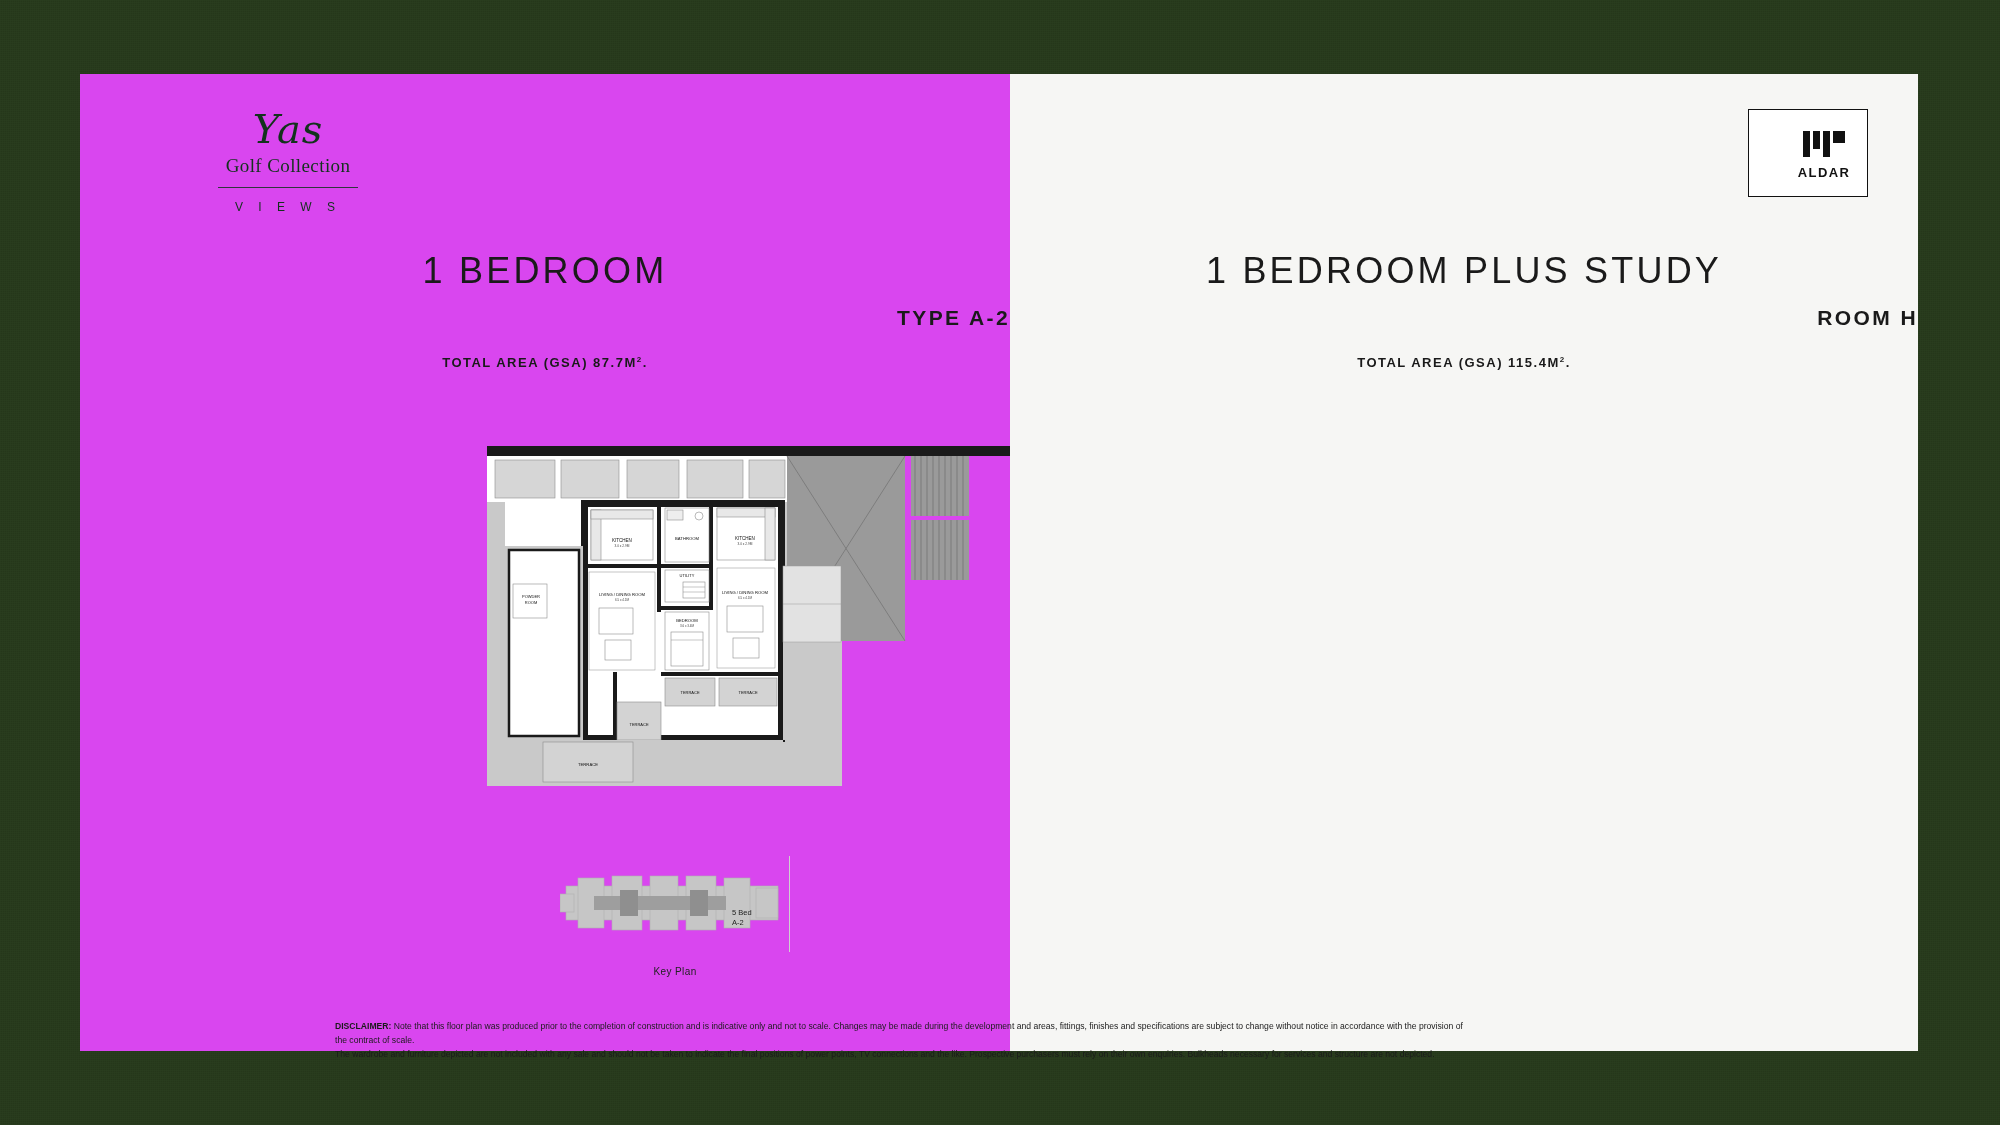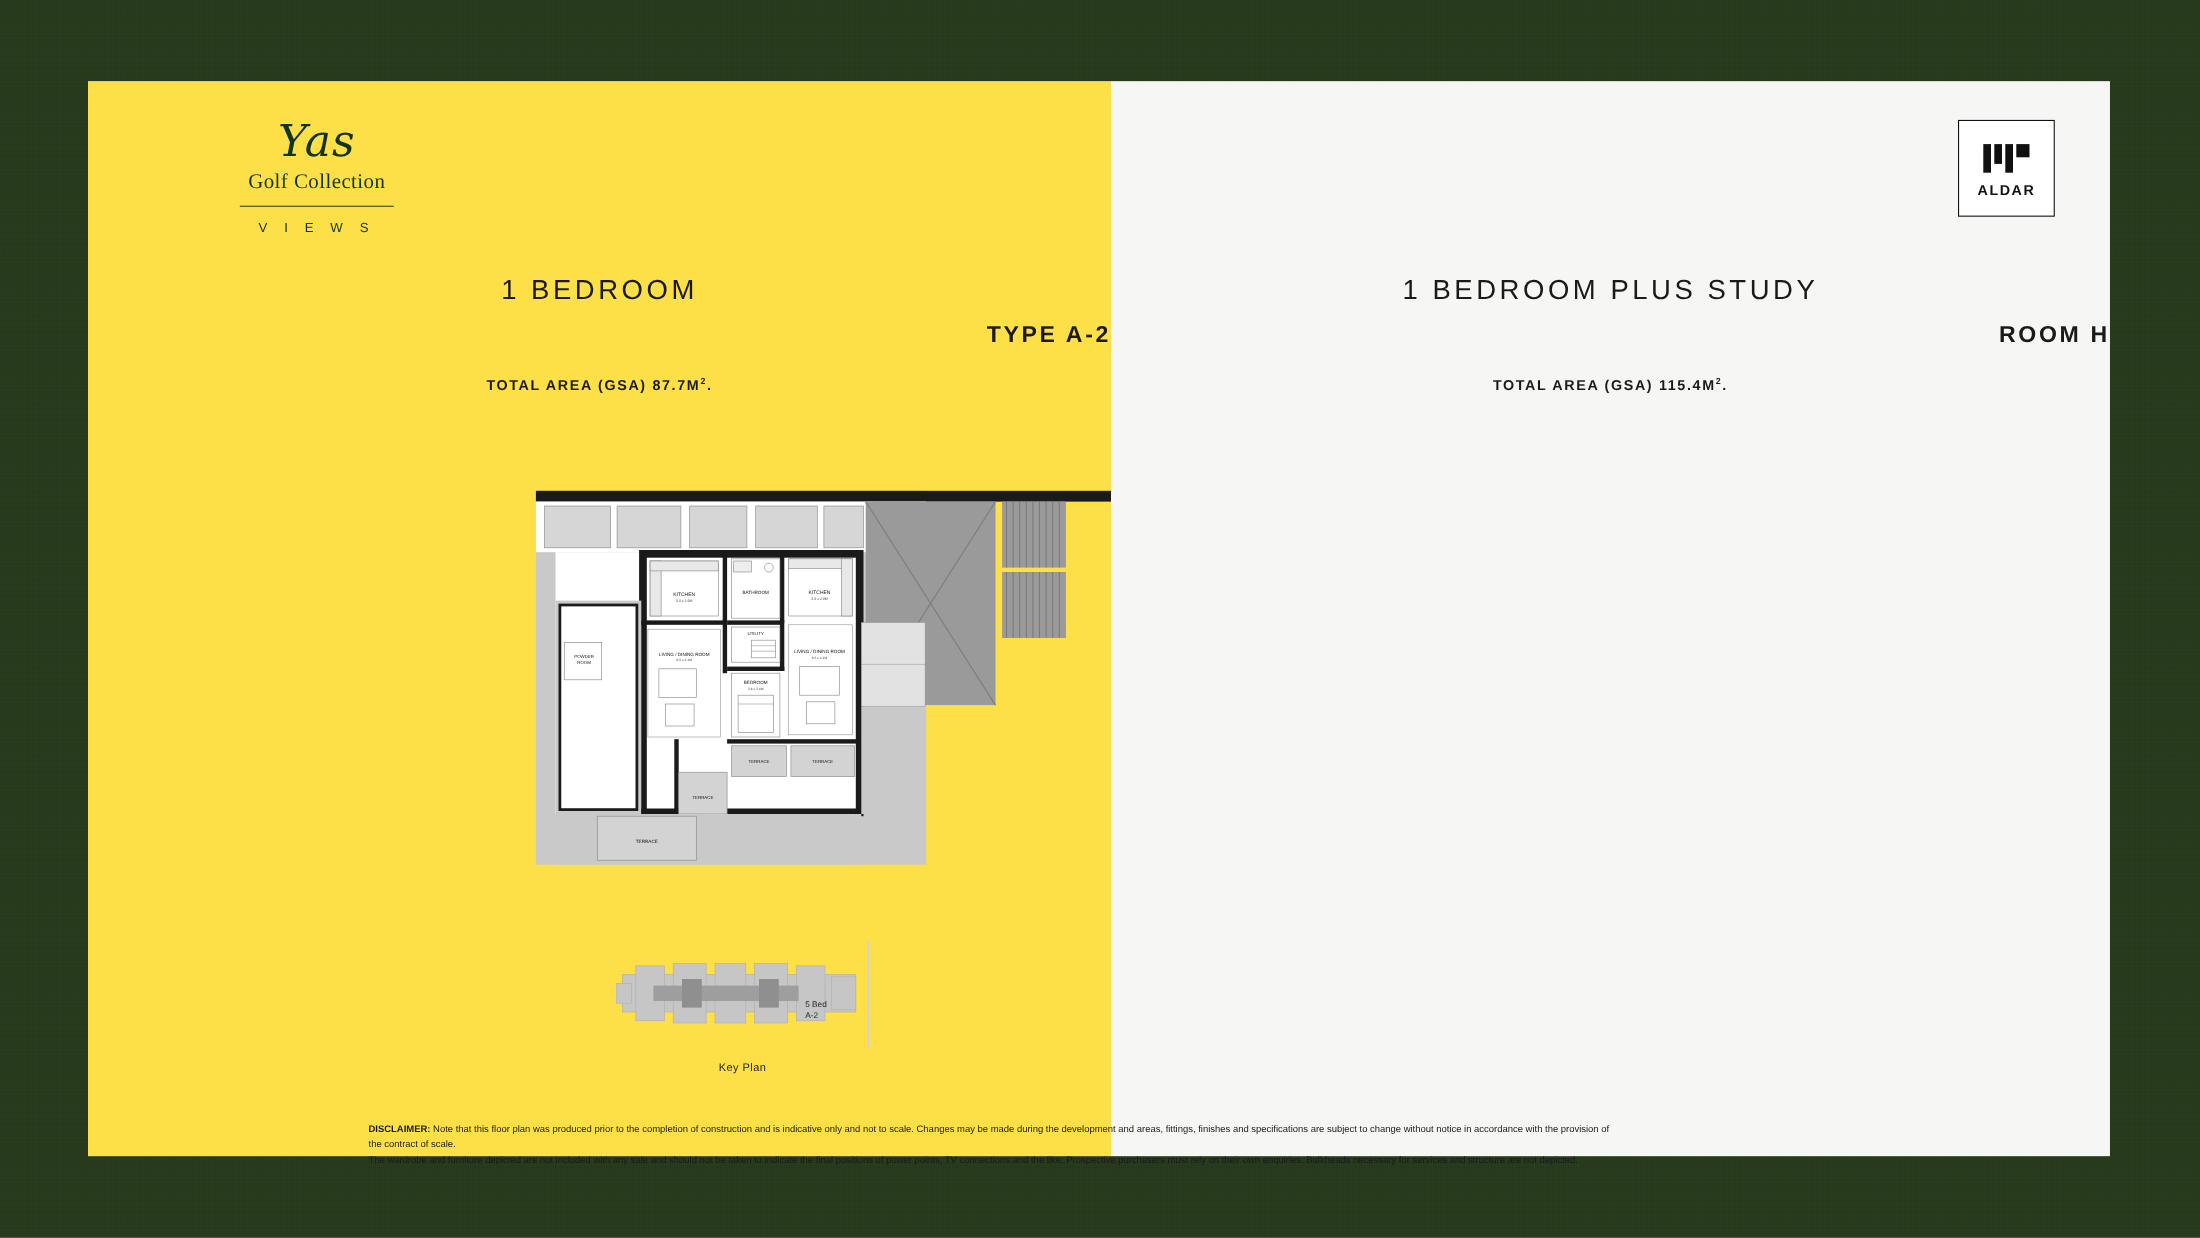--- a/index.html
+++ b/index.html
@@ -28,21 +28,21 @@
     top: 74px;
     width: 1838px;
     height: 977px;
     background: #ffffff;
     display: flex;
   }
   .panel {
     position: relative;
     height: 100%;
   }
-  .panel-left { width: 930px; background: #fde047; }
+  .panel-left { width: 930px; background: #d946ef; }
   .panel-right { width: 908px; background: #f6f6f4; }
 
   
   .brand {
     position: absolute;
     left: 118px;
     top: 35px;
     width: 180px;
     text-align: center;
   }
@@ -82,20 +82,21 @@
     right: 50px;
     top: 35px;
     width: 86px;
     height: 86px;
     border: 1px solid #111;
     background: #fff;
     display: flex;
     flex-direction: column;
     align-items: center;
     justify-content: center;
+    padding-left: 32px;
   }
   .logo-mark {
     display: flex;
     gap: 3px;
     align-items: flex-end;
     height: 30px;
   }
   .logo-mark span {
     display: block;
     background: #111;
@@ -115,21 +116,21 @@
 
   
   .titles {
     position: absolute;
     left: 0;
     right: 0;
     top: 176px;
     text-align: center;
   }
   .title-main {
-    font-size: 25px;
+    font-size: 36px;
     letter-spacing: 3.2px;
     color: #1a1a1a;
     font-weight: 400;
     font-family: "Liberation Sans", sans-serif;
   }
   .title-type {
     font-size: 21px;
     letter-spacing: 2.4px;
     color: #1a1a1a;
     font-weight: bold;

